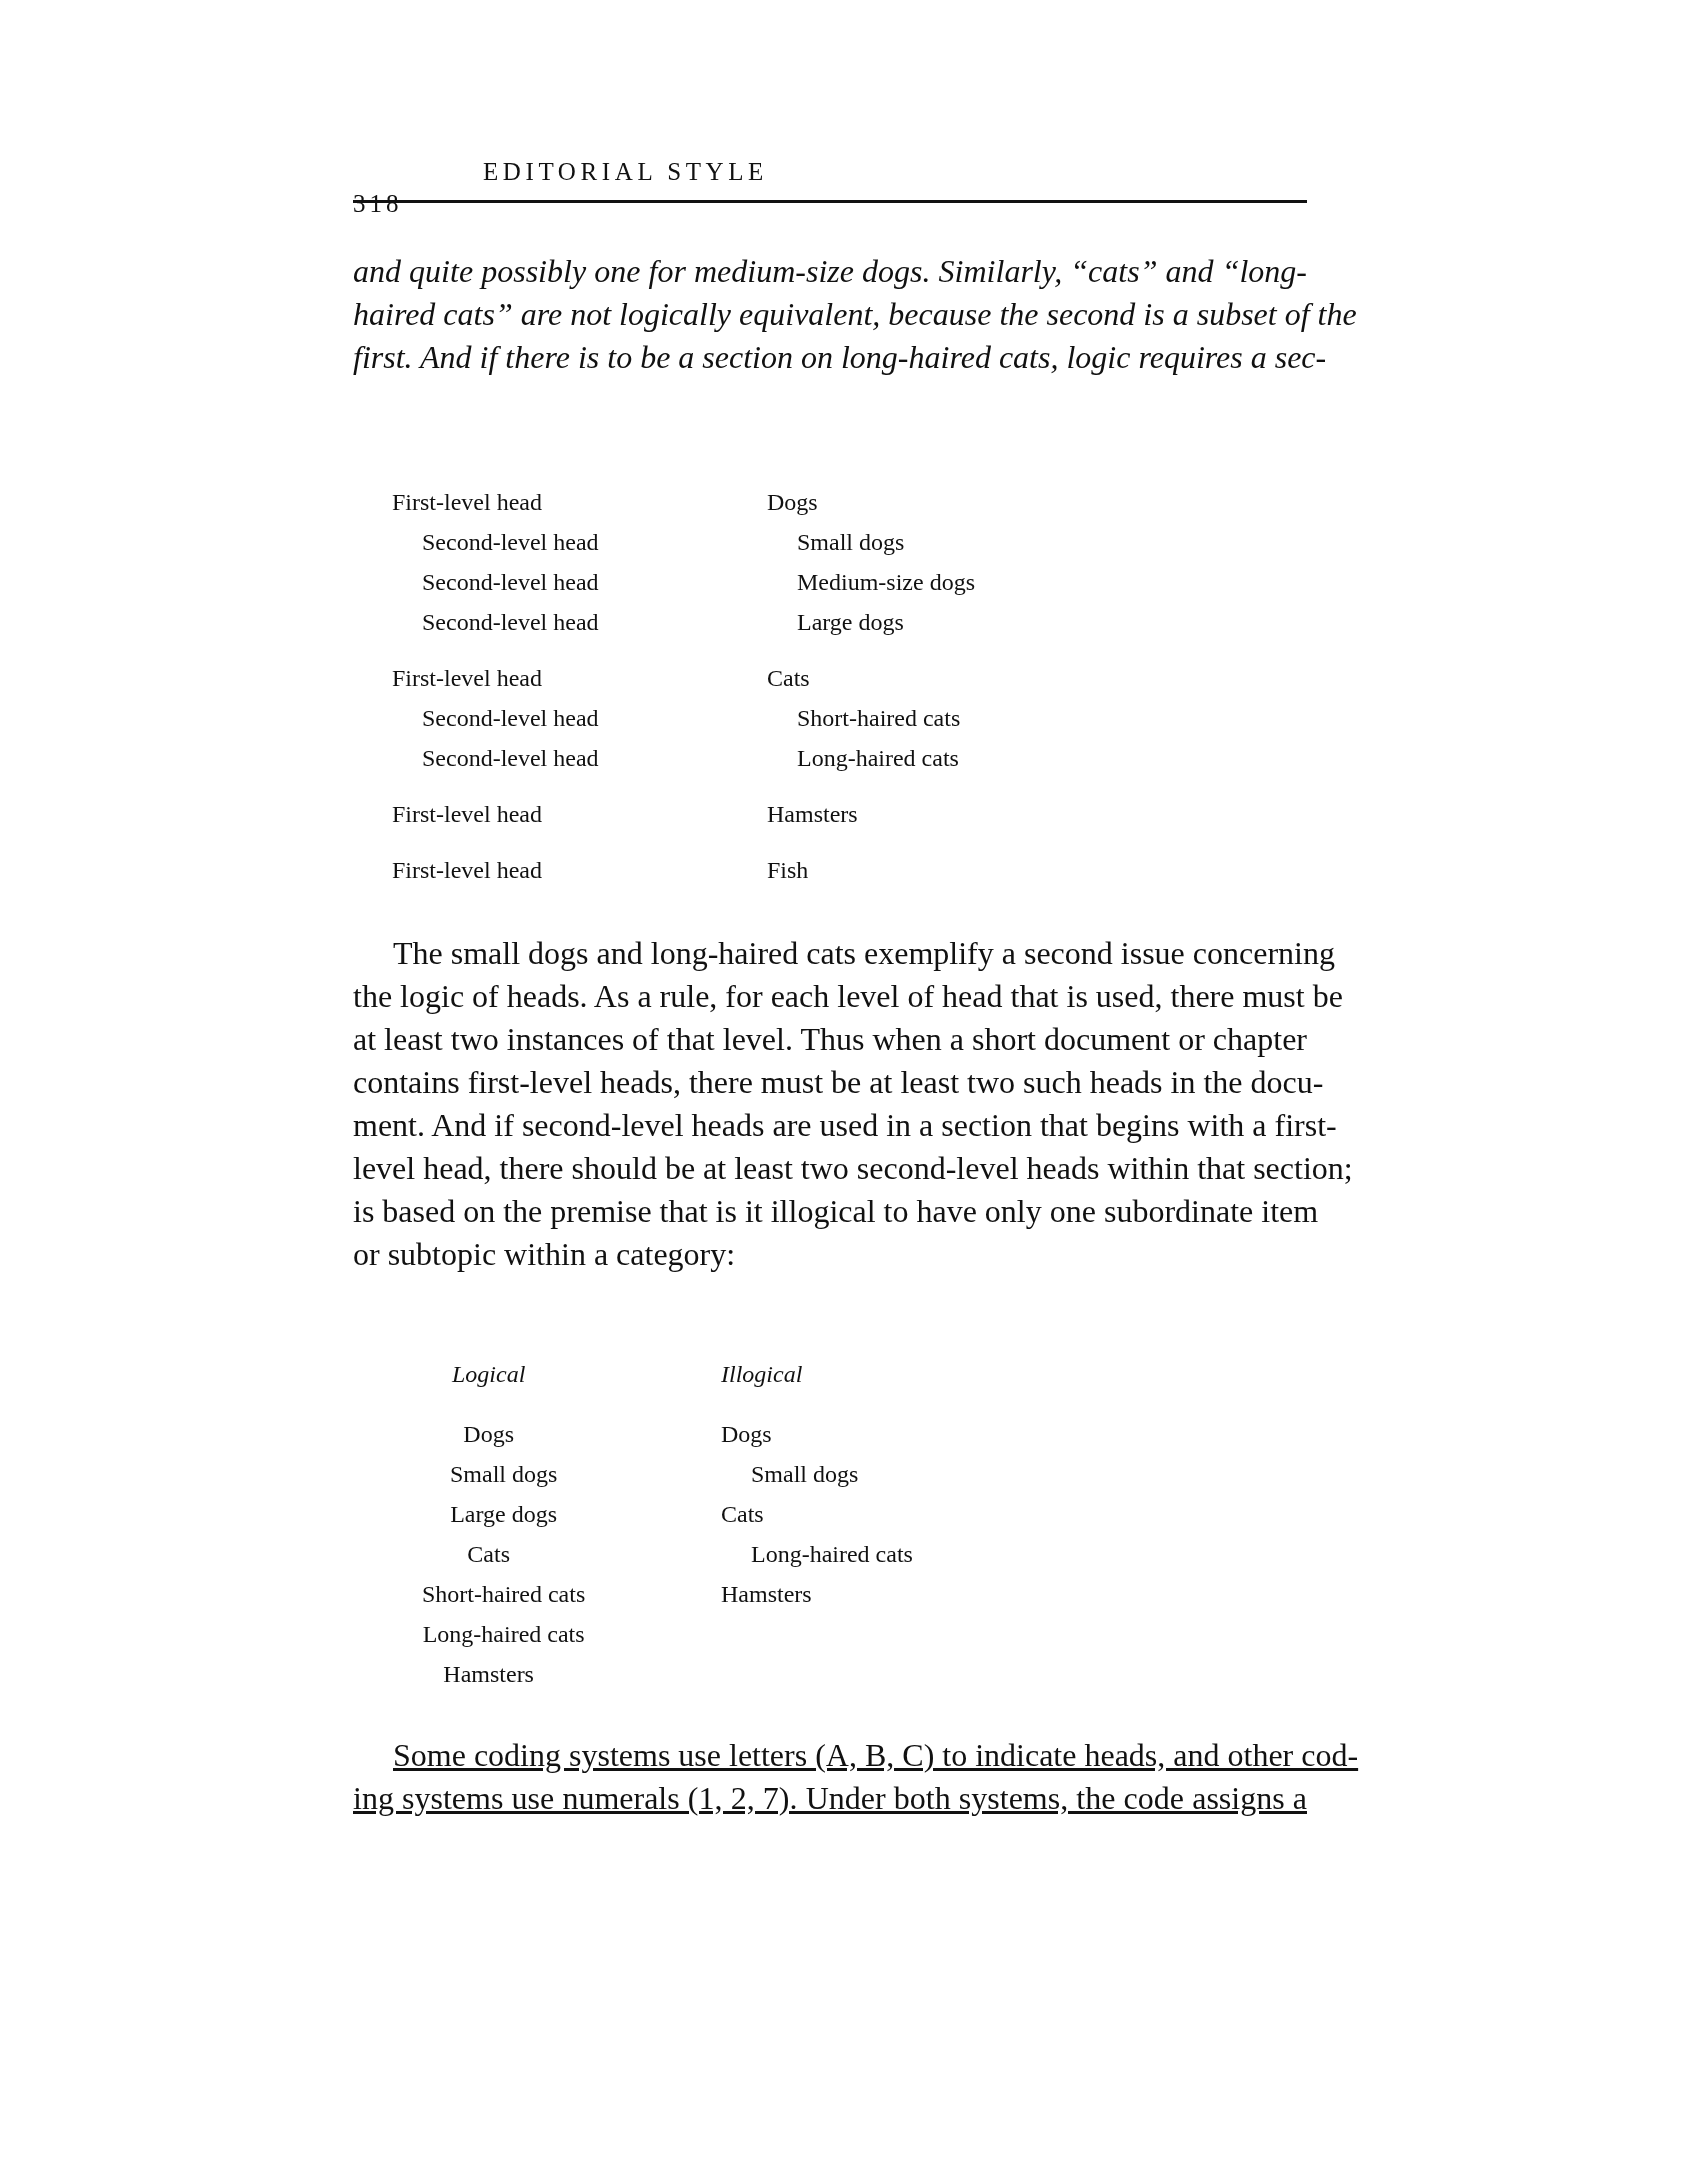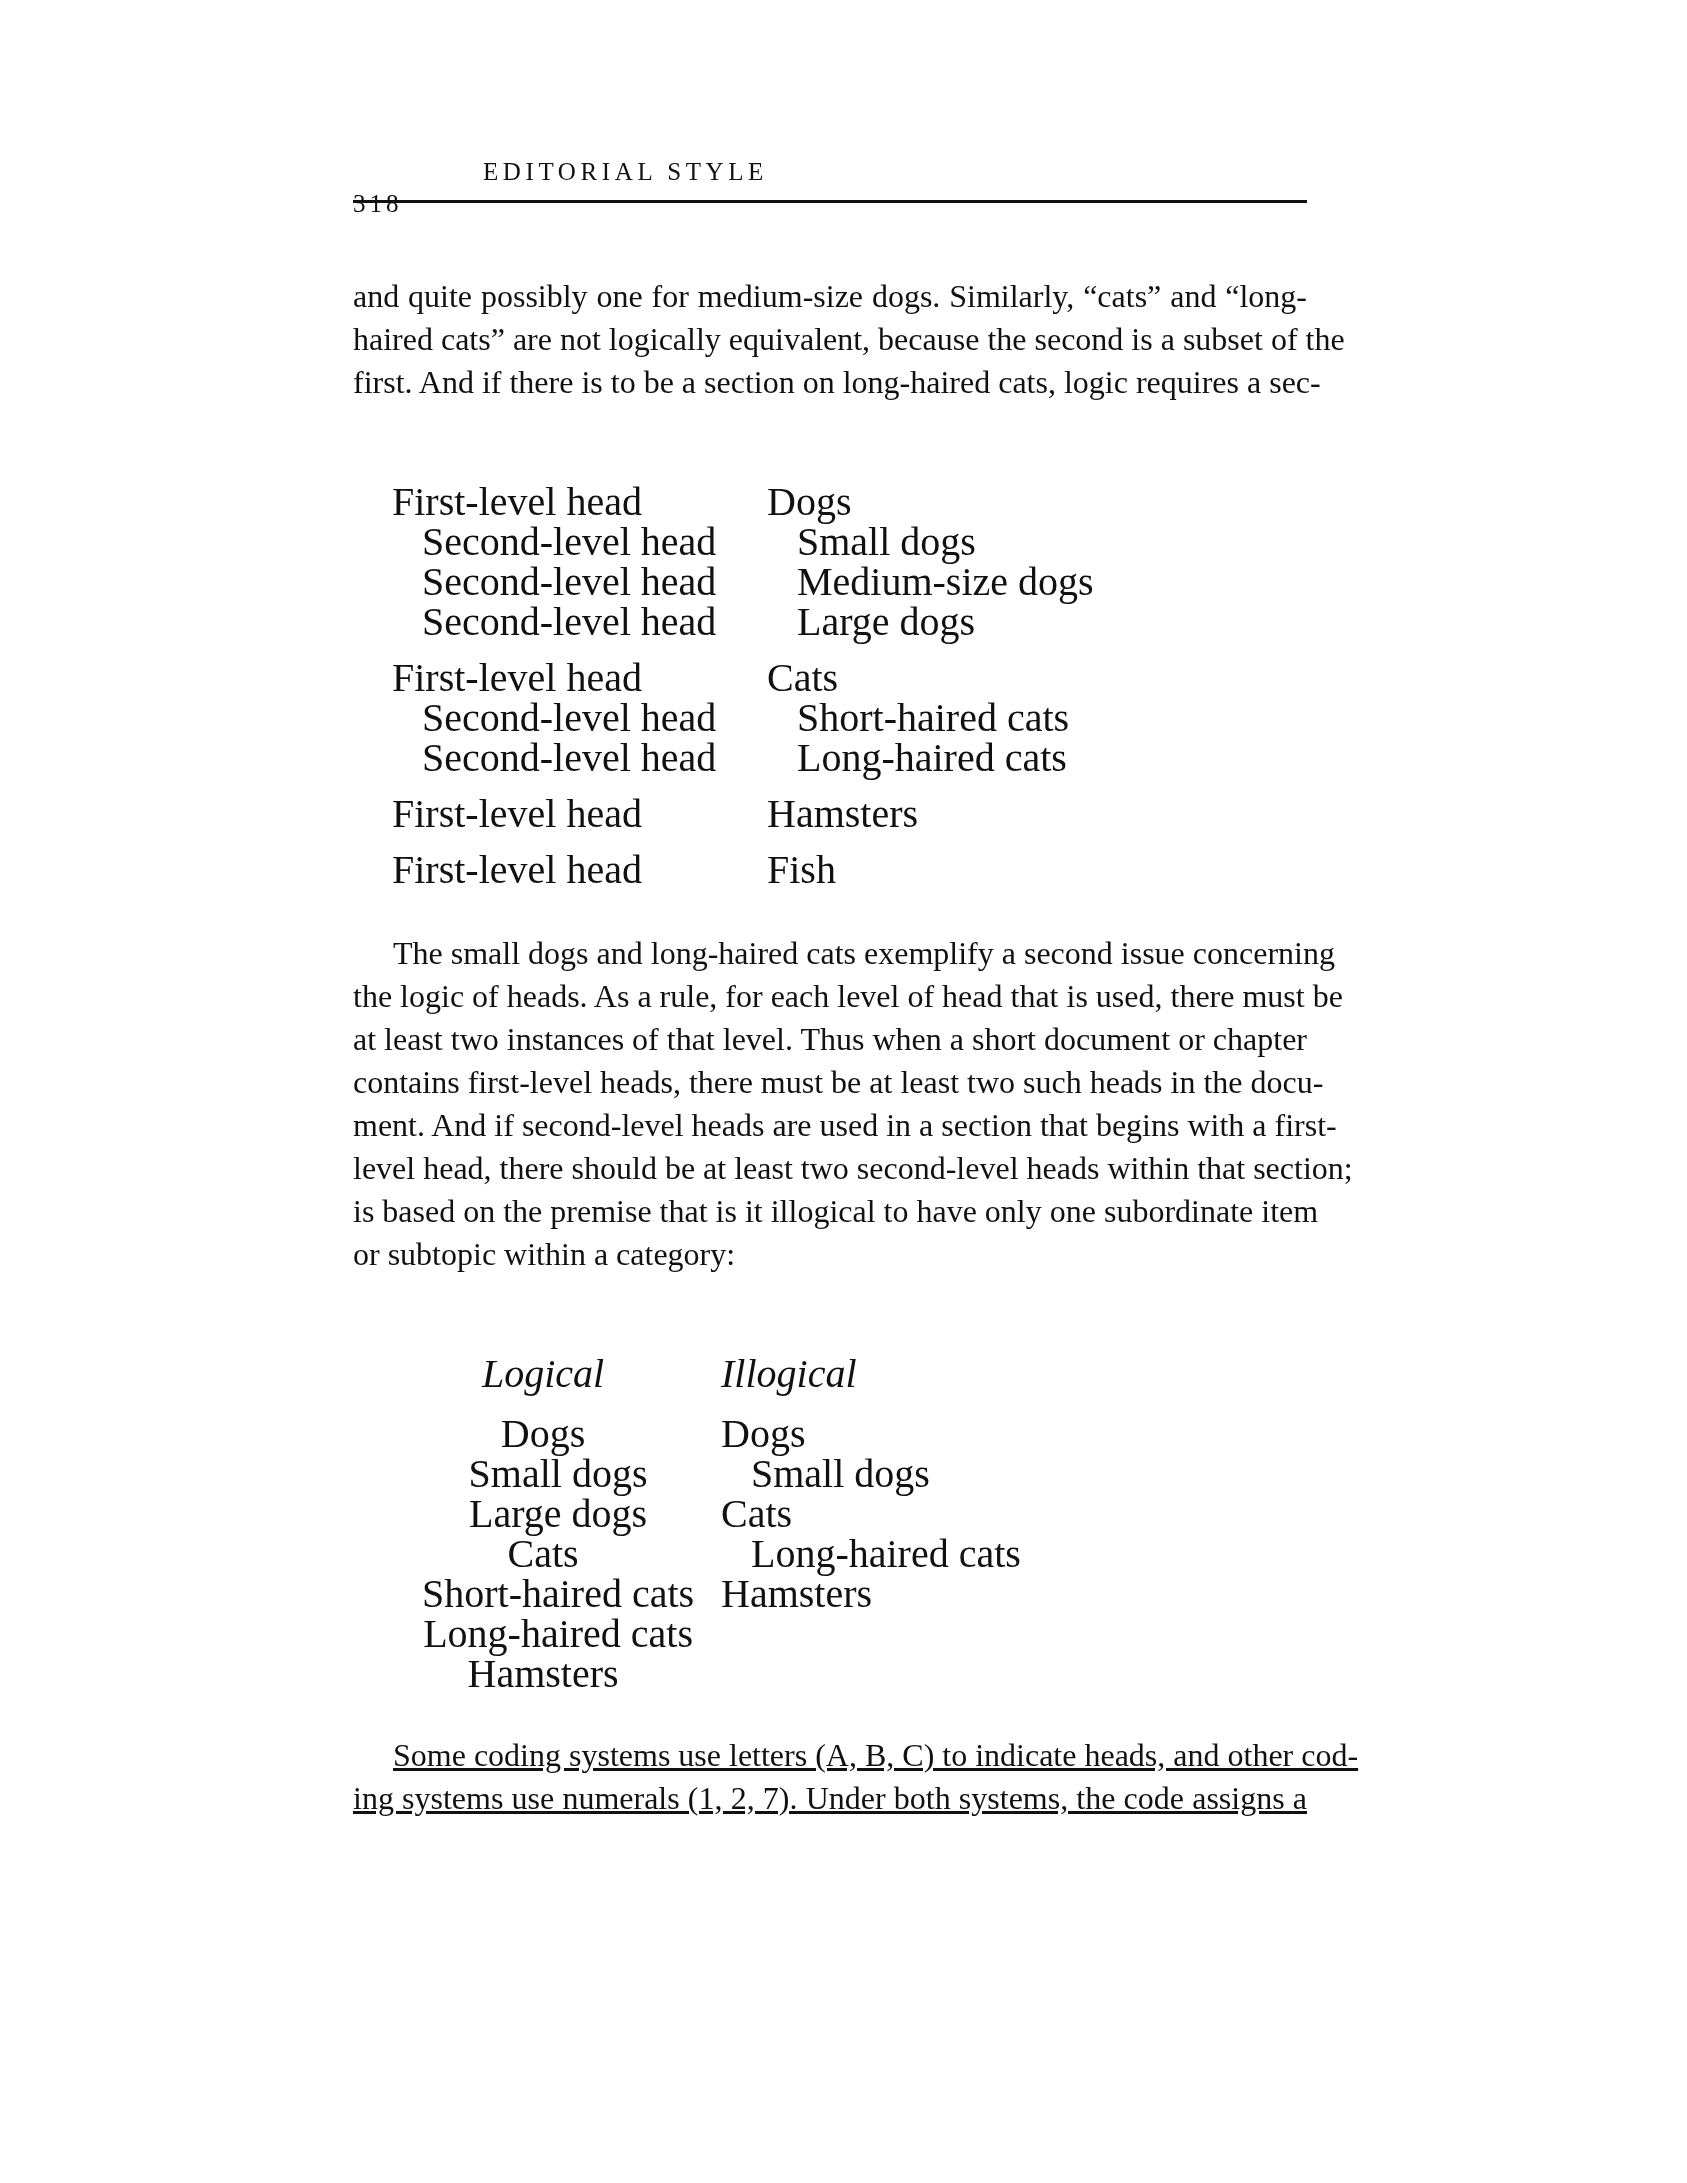--- a/index.html
+++ b/index.html
@@ -7,37 +7,37 @@
          font-family:"Liberation Serif","DejaVu Serif",serif; color:#111111; }
   .header { position:absolute; left:353px; top:153px; width:954px; height:48px; }
   .page-num { position:absolute; left:0; top:5.3px; font-size:25px; letter-spacing:4px;margin-top:32px; }
   .running-head { position:absolute; left:130px; top:5.3px; font-size:25px; letter-spacing:4.6px; }
   .rule { position:absolute; left:353px; top:200px; width:954px; height:2.6px; background:#111111; }
   .para { position:absolute; left:353px; width:954px; font-size:32px; line-height:43px;
           text-align:justify; text-align-last:left; margin:0; }
   .para .line { display:block; text-align:justify; text-align-last:justify; white-space:nowrap; }
   .para .line.last { text-align-last:left; }
   .indent { text-indent:40px; }
-  .outline { position:absolute; font-size:40px; line-height:40px; }
+  .outline { position:absolute; font-size:24px; line-height:40px; }
   .outline .row { height:40px; white-space:nowrap; }
   .outline .l1 { padding-left:0; }
   .outline .l2 { padding-left:30px; }
   .outline .gap { height:16px; }
   .italic { font-style:italic; }
 </style>
 </head>
 <body>
 
 <div class="header">
   <span class="page-num">318</span>
   <span class="running-head">EDITORIAL STYLE</span>
 </div>
 <div class="rule"></div>
 
-<div class="para" style="top:275px;">
+<div class="para" style="top:250px;font-style:italic;">
   <span class="line">and quite possibly one for medium-size dogs. Similarly, “cats” and “long-</span>
   <span class="line">haired cats” are not logically equivalent, because the second is a subset of the</span>
   <span class="line">first. And if there is to be a section on long-haired cats, logic requires a sec-</span>
 </div>
 
 <div class="outline" style="left:392px; top:482px;">
   <div class="row l1">First-level head</div>
   <div class="row l2">Second-level head</div>
   <div class="row l2">Second-level head</div>
   <div class="row l2">Second-level head</div>

